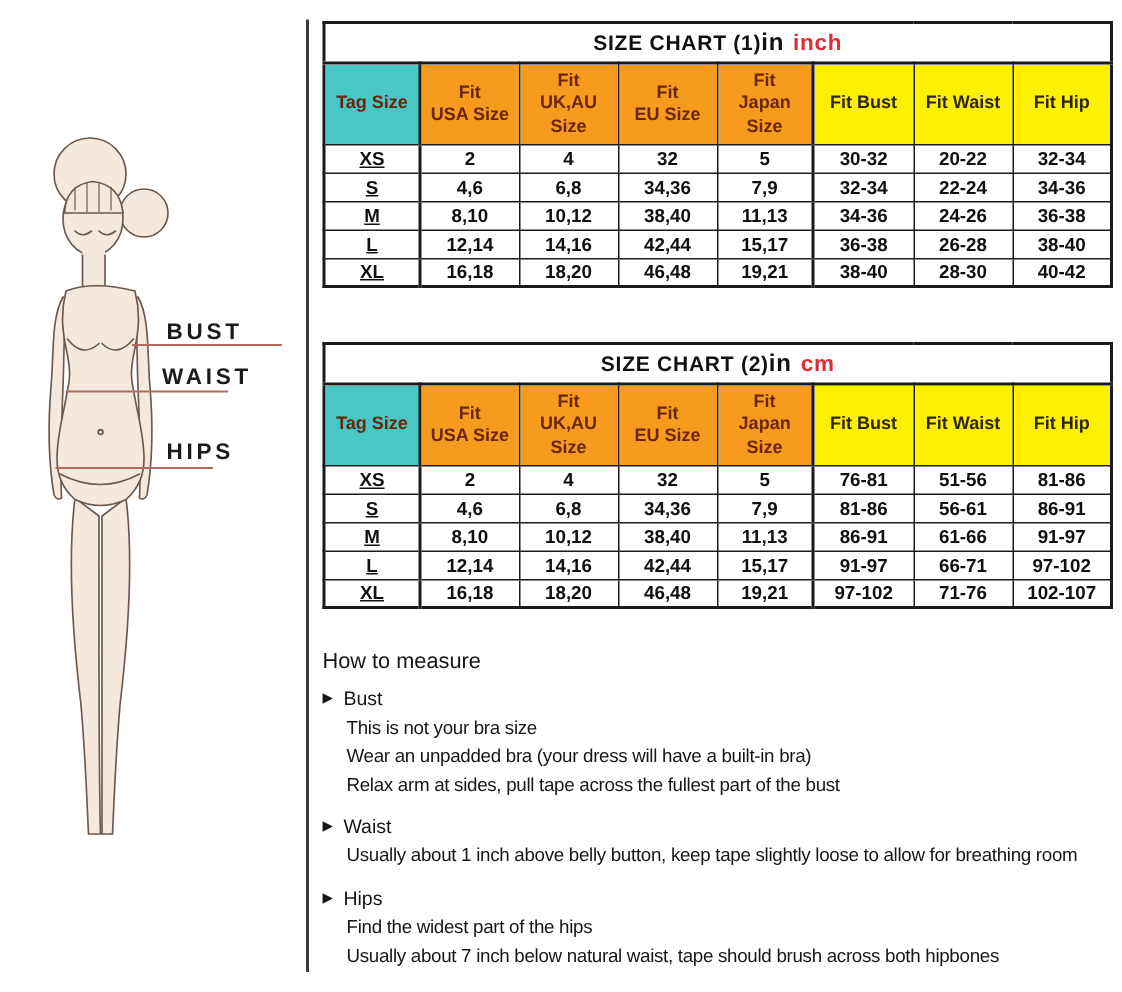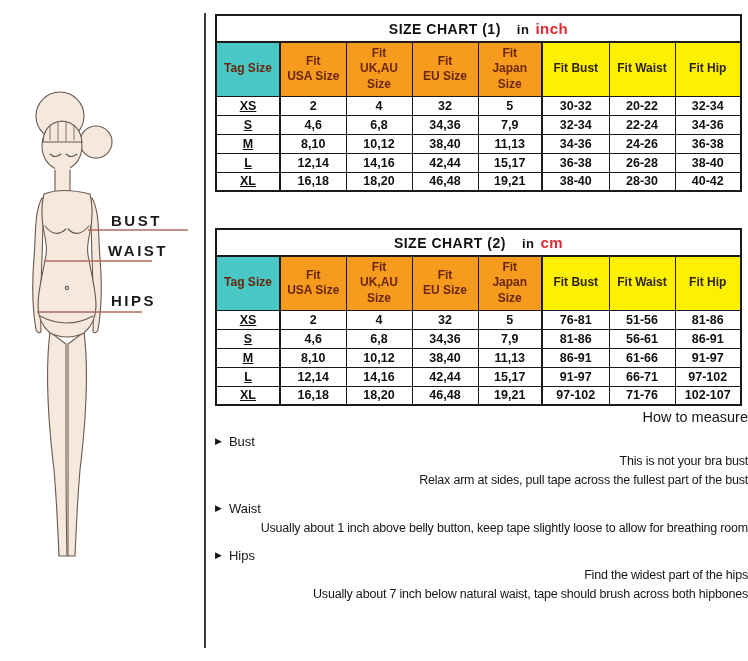--- a/index.html
+++ b/index.html
@@ -30,38 +30,38 @@
     border: 2.5px solid #1b1b1b;
   }
   table.size-chart td, table.size-chart th {
     border: 1.4px solid #1b1b1b; text-align: center; vertical-align: middle;
     overflow: hidden;
   }
   tr.title-row td {
     height: 27px; background: #fff; border-bottom: 2px solid #1b1b1b;
     font-weight: bold; font-size: 14px; letter-spacing: .5px;
   }
-  tr.title-row .unit-prefix { font-size: 13px; margin-right: 6px; padding-left: 16px; }
+  tr.title-row .unit-prefix { font-size: 16px; margin-right: 6px; }
   tr.title-row .unit { color: var(--unit-accent, #e02b33); font-size: 15px; font-weight: bold; }
   tr.header-row th {
     height: 54px; font-size: 12px; font-weight: bold; line-height: 1.3;
     white-space: pre-line; color: var(--header-text, #69260b);
   }
   tr.header-row th.col-tag   { background: var(--tag-bg, #48c7c5); border-right-width: 2.4px; }
   tr.header-row th.col-intl  { background: var(--intl-bg, #f79b1e); }
   tr.header-row th.col-intl-last { background: var(--intl-bg, #f79b1e); border-right-width: 2.4px; }
   tr.header-row th.col-fit   { background: var(--fit-bg, #fdf000); color: #2f2508; }
   tr.data-row td {
     height: 19px; font-size: 12.5px; font-weight: bold; color: #101010; background: #fff;
   }
   tr.data-row td.cell-tag { border-right-width: 2.4px; text-decoration: underline; }
   tr.data-row td.cell-japan { border-right-width: 2.4px; }
 
   
-  .howto { position: absolute; left: 215px; top: 409px; width: 533px; text-align: right; }
+  .howto { position: absolute; left: 215px; top: 433px; width: 533px; }
   .howto-heading { font-size: 14.5px; color: #161616; margin-bottom: 9px; }
   .howto-section { margin-bottom: 11px; }
   .howto-title-line { display: flex; align-items: center; gap: 7px; margin-bottom: 3px; }
   .howto-marker { font-size: 9px; color: #161616; line-height: 1; }
   .howto-title { font-size: 13px; color: #161616; }
   .howto-line {
     font-size: 12.5px; letter-spacing: -0.2px; color: #161616;
     padding-left: 16px; line-height: 1.5; white-space: nowrap;
   }
 </style>
@@ -292,21 +292,22 @@
   </div>
 
   <div class="howto">
     <div class="howto-heading">How to measure</div>
     <div id="howto-sections">
         <div class="howto-section">
           <div class="howto-title-line">
             <span class="howto-marker">▶</span>
             <span class="howto-title">Bust</span>
           </div>
-          <div class="howto-line">This is not your bra bust</div>
+          <div class="howto-line">This is not your bra size</div>
+          <div class="howto-line">Wear an unpadded bra (your dress will have a built-in bra)</div>
           <div class="howto-line">Relax arm at sides, pull tape across the fullest part of the bust</div>
         </div>
         <div class="howto-section">
           <div class="howto-title-line">
             <span class="howto-marker">▶</span>
             <span class="howto-title">Waist</span>
           </div>
           <div class="howto-line">Usually about 1 inch above belly button, keep tape slightly loose to allow for breathing room</div>
         </div>
         <div class="howto-section">

